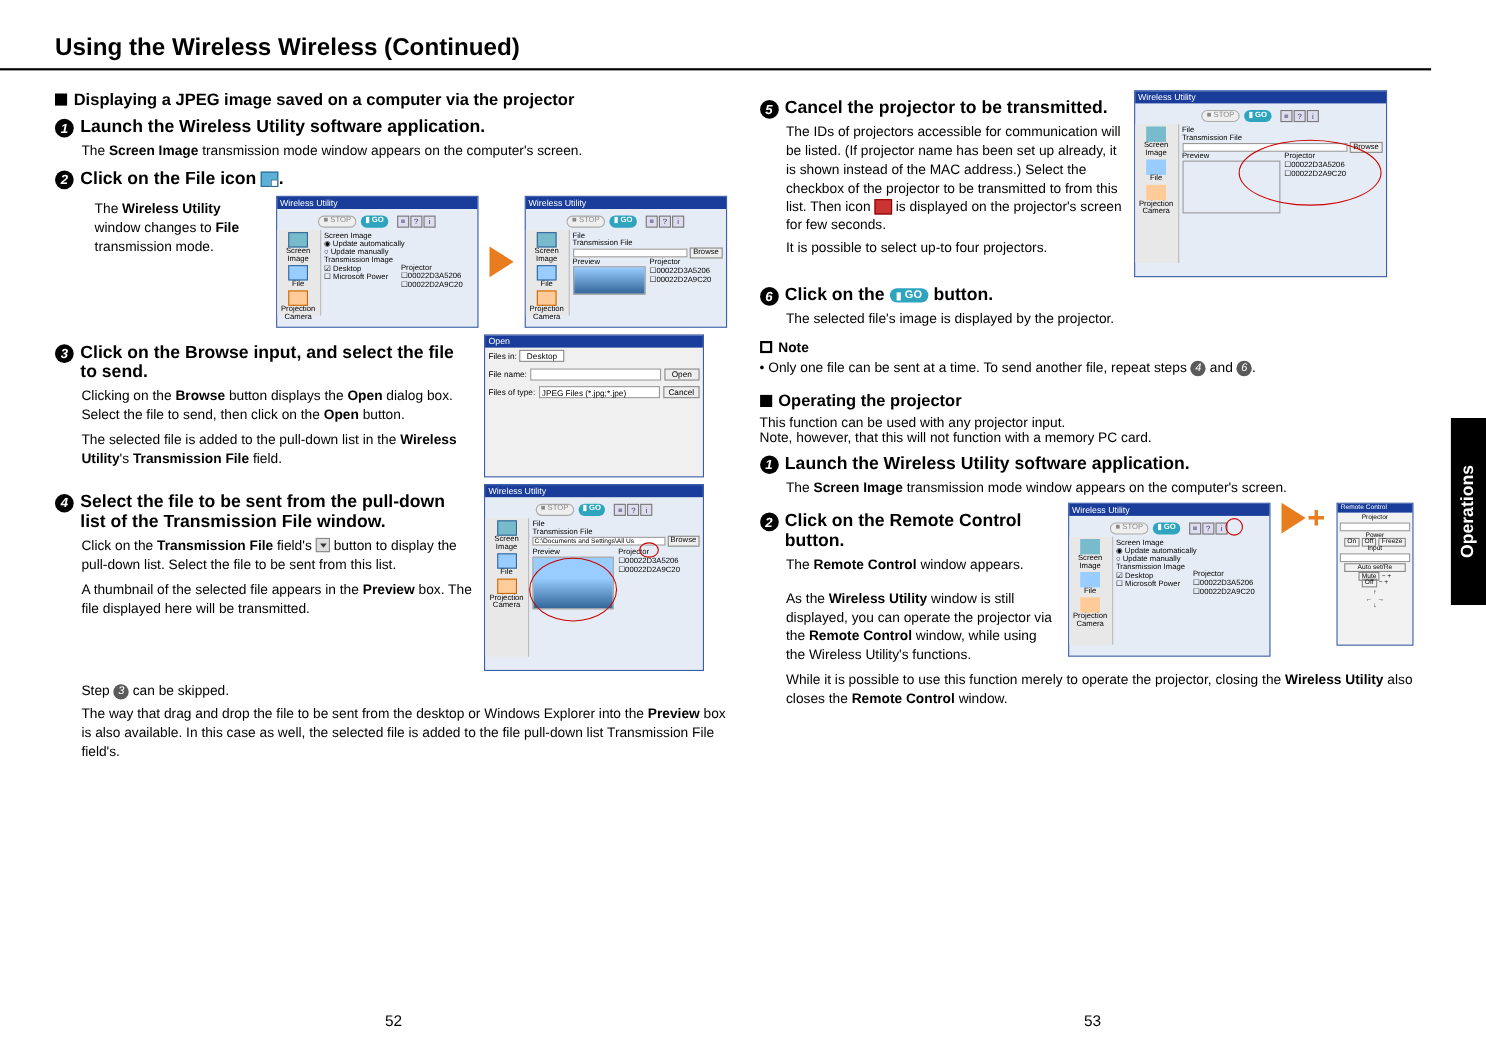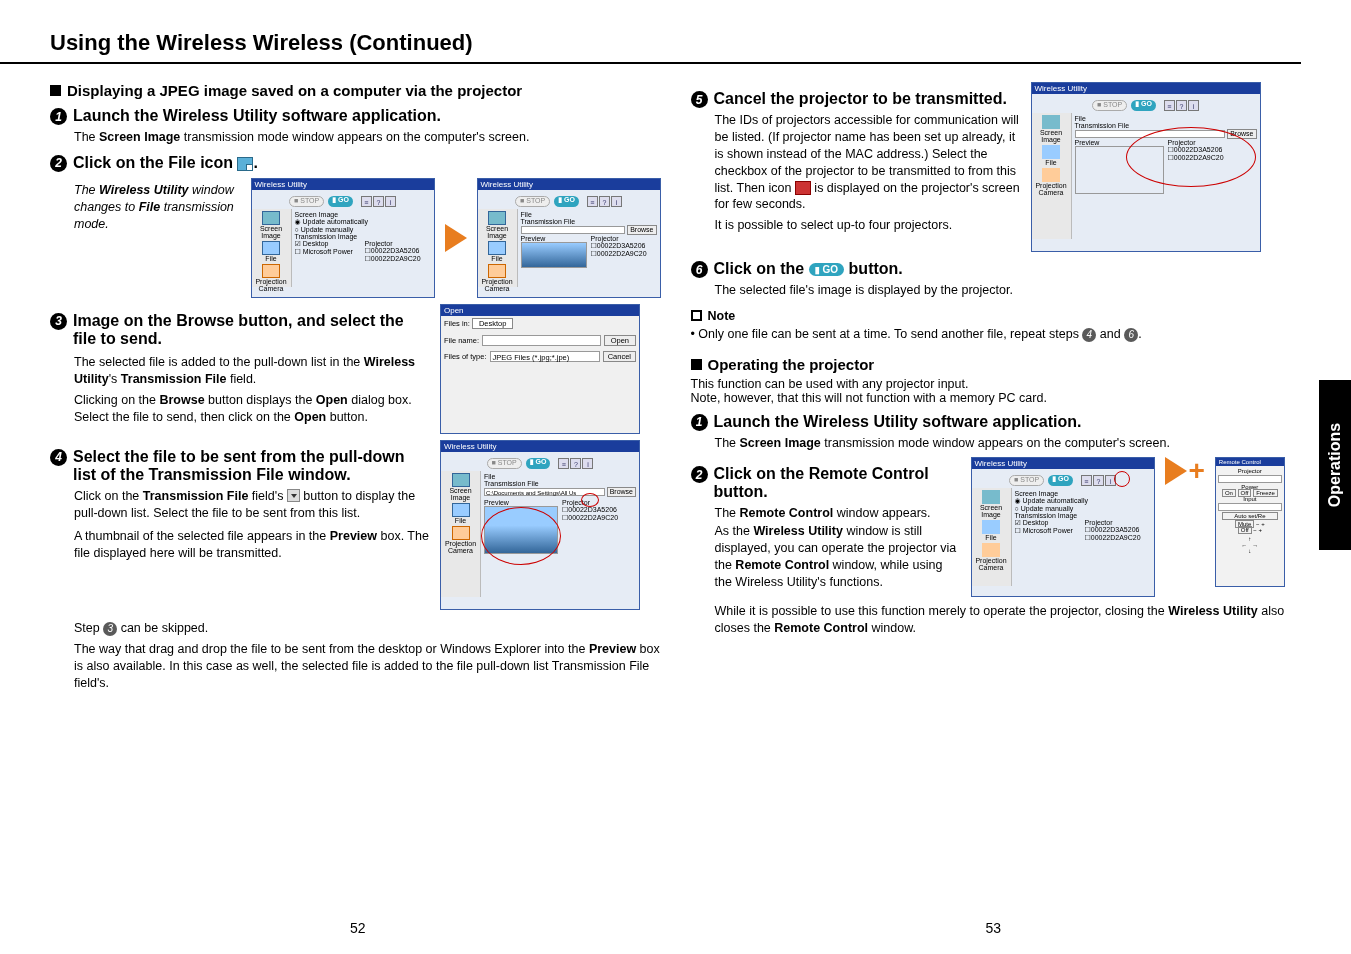--- a/index.html
+++ b/index.html
@@ -205,21 +205,21 @@
   </div>
 
   <div class="step-head">
     <span class="step-num">2</span>
     <span>
       <span>Click on the File icon </span><span class="file-icon-inline"></span><span>.</span>
     </span>
   </div>
 
   <div class="row-with-img">
-    <div class="textpart body-text" style="margin-left:24px;max-width:170px;font-style:italic;">
+    <div class="textpart body-text" style="margin-left:36px;max-width:170px;">
       <span>The </span><b>Wireless Utility</b><span> window changes to </span><b>File</b><span> transmission mode.</span>
     </div>
 
     <div class="thumb thumb-sm">
       <div class="mini-titlebar"><span>Wireless Utility</span></div>
       <div class="mini-row">
         <span class="mini-stop">■ <span>STOP</span></span>
         <span class="mini-go">▮ <span>GO</span></span>
         <span class="mini-icons">
               <span class="mini-ic">≡</span>
@@ -282,27 +282,27 @@
           </div>
         </div>
       </div>
     </div>
   </div>
 
   <div class="row-with-img">
     <div class="textpart" style="max-width:380px;">
       <div class="step-head">
         <span class="step-num">3</span>
-        <span>Image on the Browse button, and select the file to send.</span>
+        <span>Click on the Browse input, and select the file to send.</span>
+      </div>
+      <div class="body-text">
+        <span>Clicking on the </span><b>Browse</b><span> button displays the </span><b>Open</b><span> dialog box. Select the file to send, then click on the </span><b>Open</b><span> button.</span>
       </div>
       <div class="body-text" style="margin-top:6px;">
         <span>The selected file is added to the pull-down list in the </span><b>Wireless Utility</b><span>'s </span><b>Transmission File</b><span> field.</span>
-      </div>
-      <div class="body-text">
-        <span>Clicking on the </span><b>Browse</b><span> button displays the </span><b>Open</b><span> dialog box. Select the file to send, then click on the </span><b>Open</b><span> button.</span>
       </div>
     </div>
 
     <div class="thumb thumb-md" style="background:#f0f0f0;">
       <div class="mini-titlebar" style="background:#1a3d9c;">Open</div>
       <div style="font-size:7.5px;padding:3px;">
         <span>Files in:</span>
         <span style="border:1px solid #888;padding:0 6px;background:#fff">Desktop</span>
       </div>
       <div style="font-size:7.5px;padding:3px;display:flex;gap:3px;align-items:center;">
@@ -465,21 +465,21 @@
 
   <div class="row-with-img">
     <div class="textpart" style="max-width:270px;">
       <div class="step-head">
         <span class="step-num">2</span>
         <span>Click on the Remote Control button.</span>
       </div>
       <div class="body-text">
         <span>The </span><b>Remote Control</b><span> window appears.</span>
       </div>
-      <div class="body-text" style="margin-top:1px;">
+      <div class="body-text" style="margin-top:14px;">
         <span>As the </span><b>Wireless Utility</b><span> window is still displayed, you can operate the projector via the </span><b>Remote Control</b><span> window, while using the Wireless Utility's functions.</span>
       </div>
     </div>
 
     <div class="thumb thumb-sm" style="height:140px;">
       <div class="mini-titlebar"><span>Wireless Utility</span></div>
       <div class="mini-row" style="position:relative;">
         <span class="mini-stop">■ <span>STOP</span></span>
         <span class="mini-go">▮ <span>GO</span></span>
         <span class="mini-icons">

